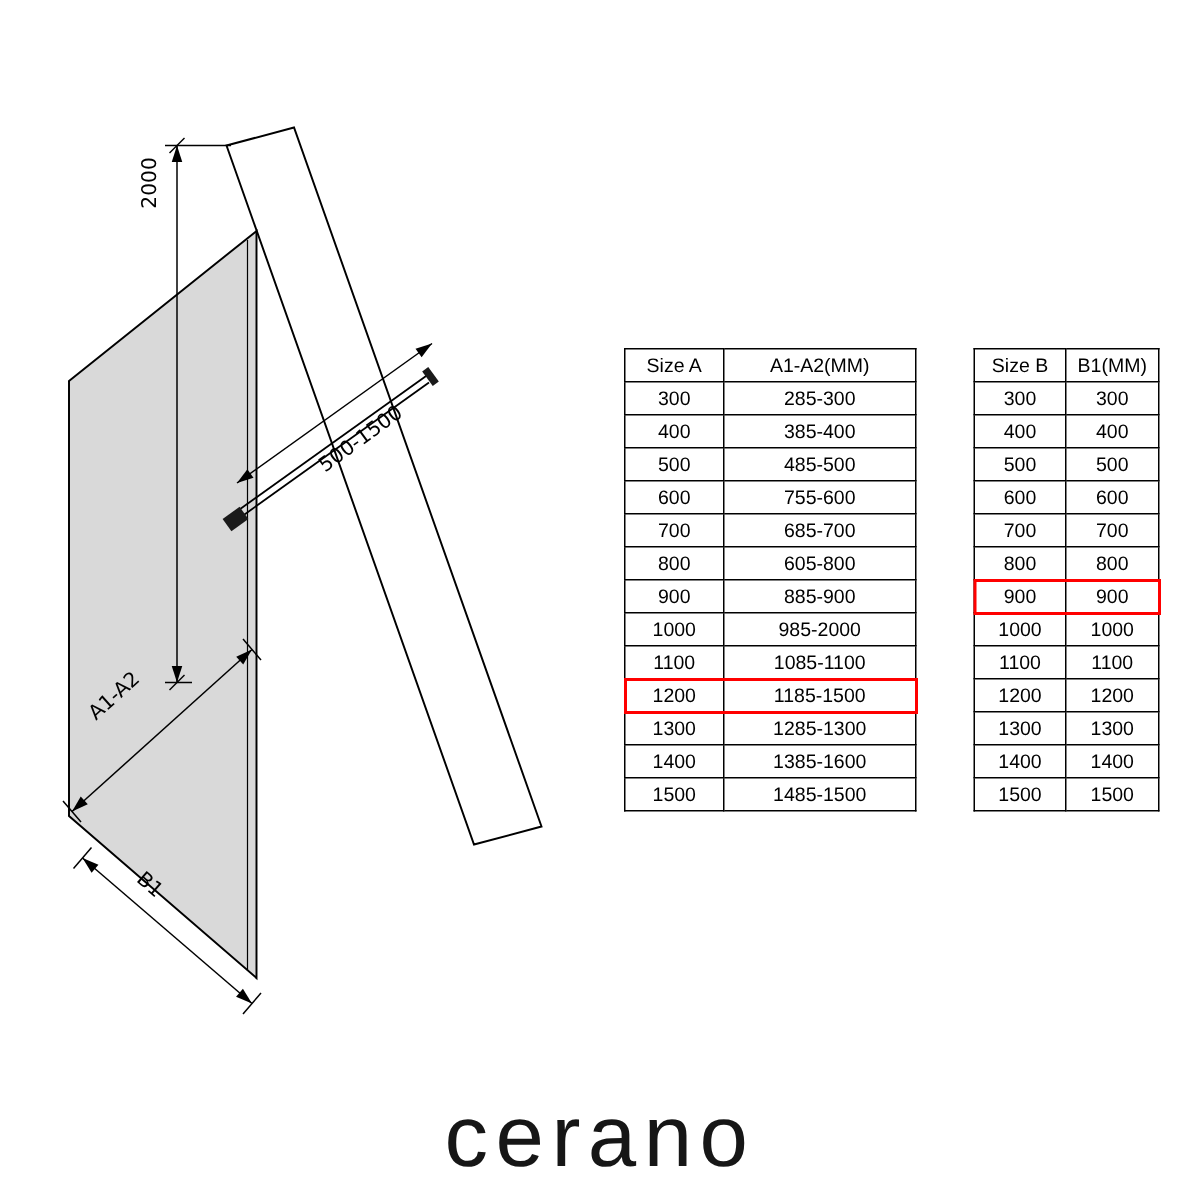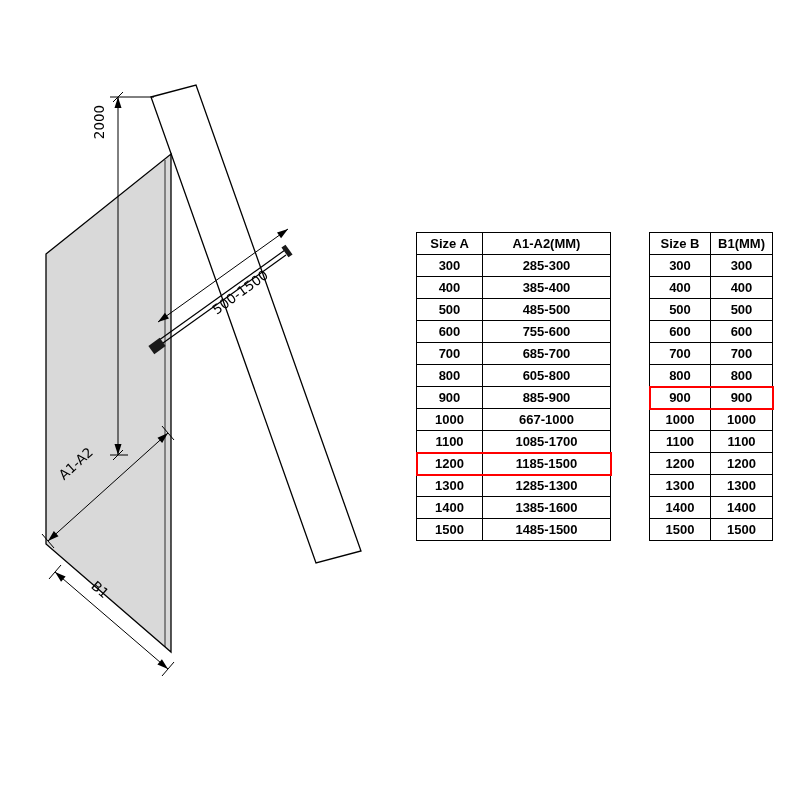--- a/index.html
+++ b/index.html
@@ -34,21 +34,21 @@
     font-family: "Liberation Sans", sans-serif;
     font-size: 13px;
     color: #000000;
   }
   table.spec-table th, table.spec-table td {
     border: 1px solid #000000;
     text-align: center;
     vertical-align: middle;
     height: 22px;
     padding: 0 4px;
-    font-weight: bold;
+    font-weight: normal;
     white-space: nowrap;
   }
   .table-a { left: 416px; top: 232px; }
   .table-a th:first-child { width: 66px; }
   .table-a th:last-child  { width: 128px; }
   .table-b { left: 649px; top: 232px; }
   .table-b th:first-child { width: 61px; text-align: center; }
   .table-b th:last-child  { width: 62px; }
   tr.hl {
     outline: 2.5px solid var(--hl);
@@ -153,25 +153,25 @@
         <tr>
           <td>800</td>
           <td>605-800</td>
         </tr>
         <tr>
           <td>900</td>
           <td>885-900</td>
         </tr>
         <tr>
           <td>1000</td>
-          <td>667-1000</td>
+          <td>985-2000</td>
         </tr>
         <tr>
           <td>1100</td>
-          <td>1085-1700</td>
+          <td>1085-1100</td>
         </tr>
         <tr class="hl">
           <td>1200</td>
           <td>1185-1500</td>
         </tr>
         <tr>
           <td>1300</td>
           <td>1285-1300</td>
         </tr>
         <tr>
@@ -241,14 +241,15 @@
           <td>1400</td>
           <td>1400</td>
         </tr>
         <tr>
           <td>1500</td>
           <td>1500</td>
         </tr>
       </tbody>
   </table>
 
+  <div class="brand">cerano</div>
 
 </div>
 
 </body></html>

